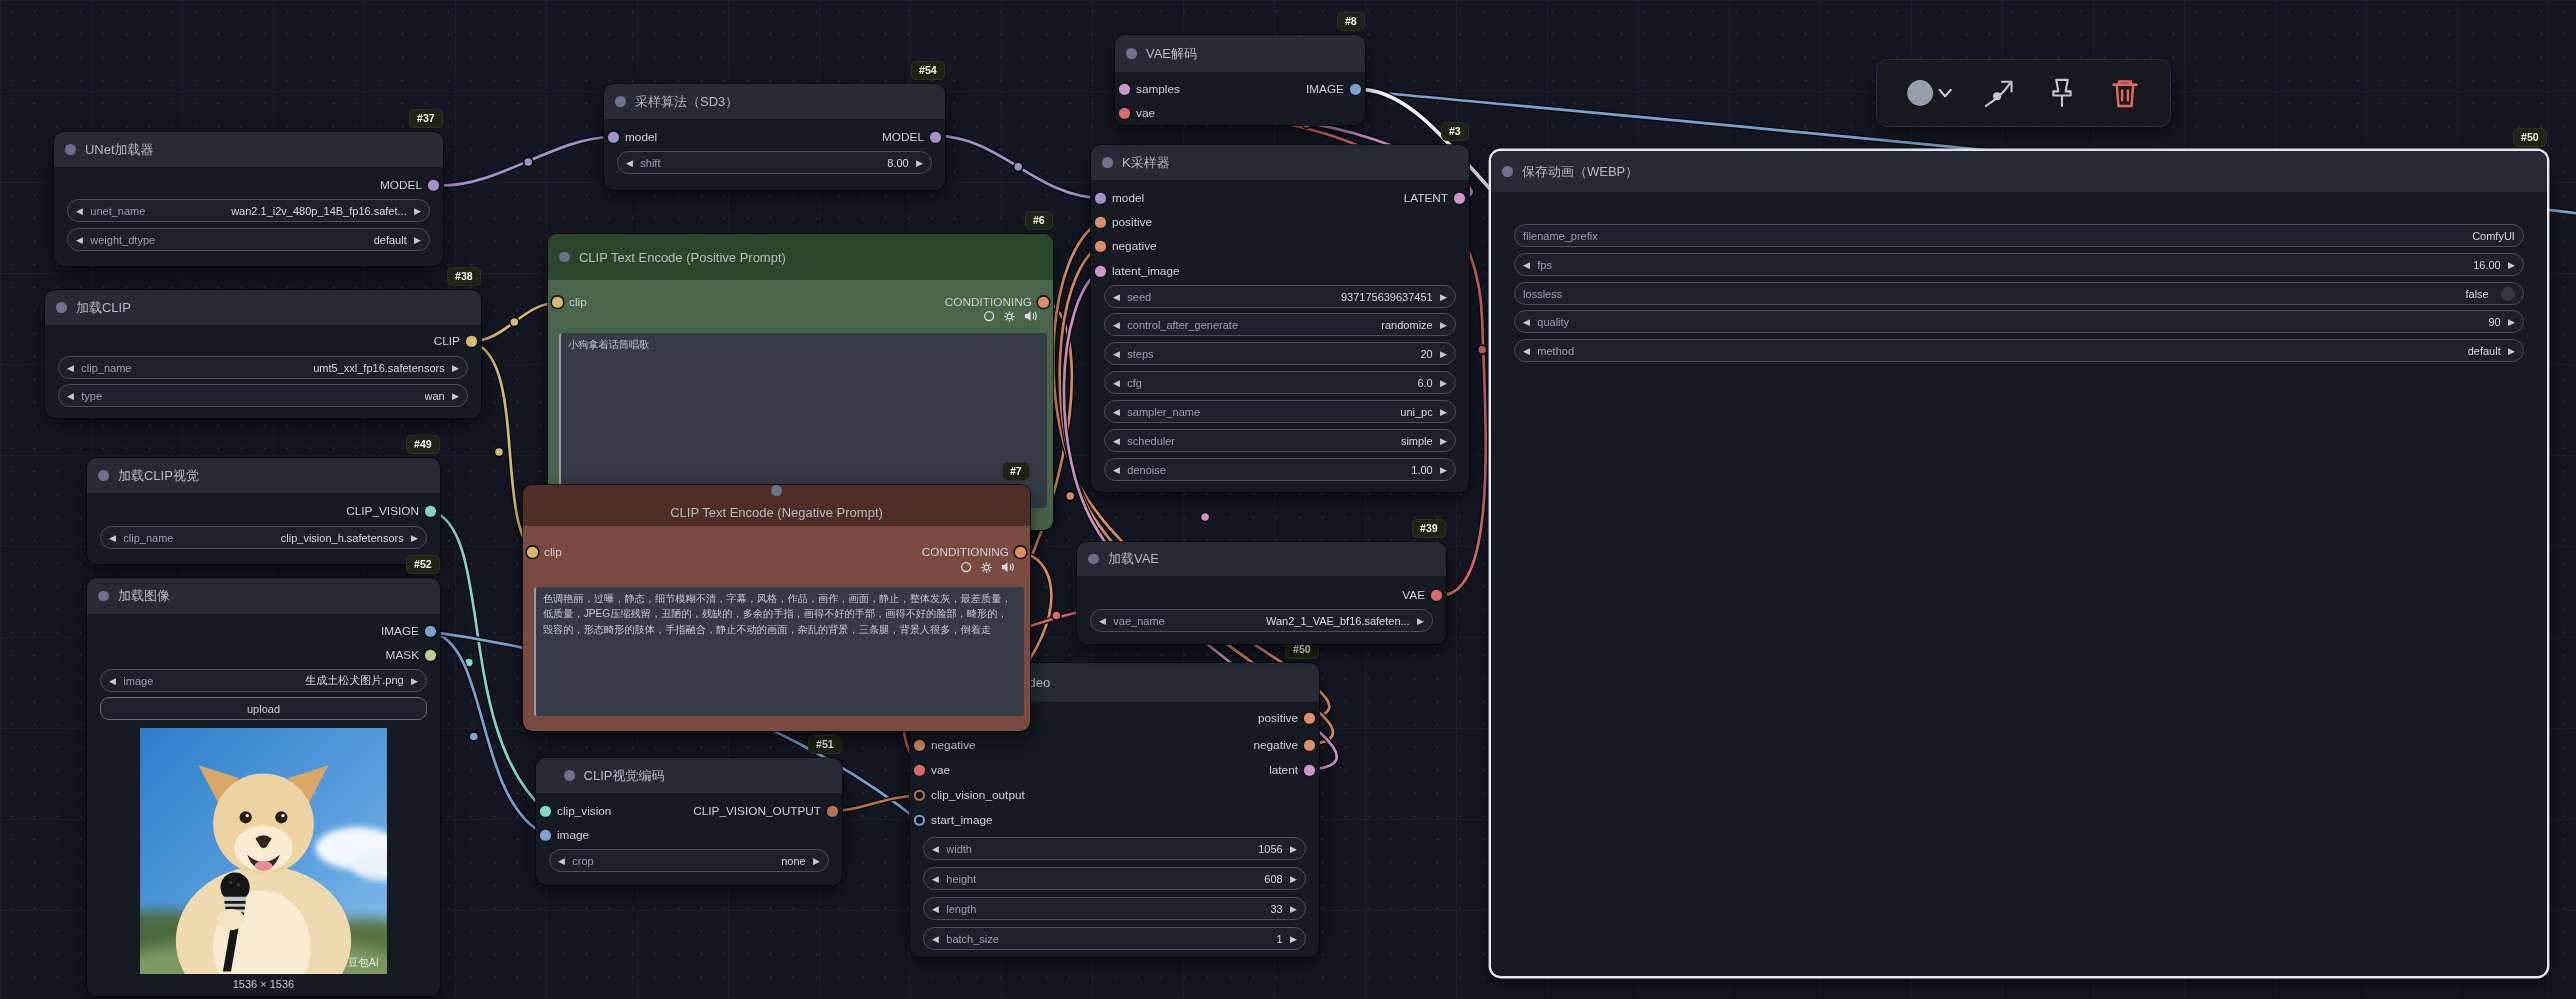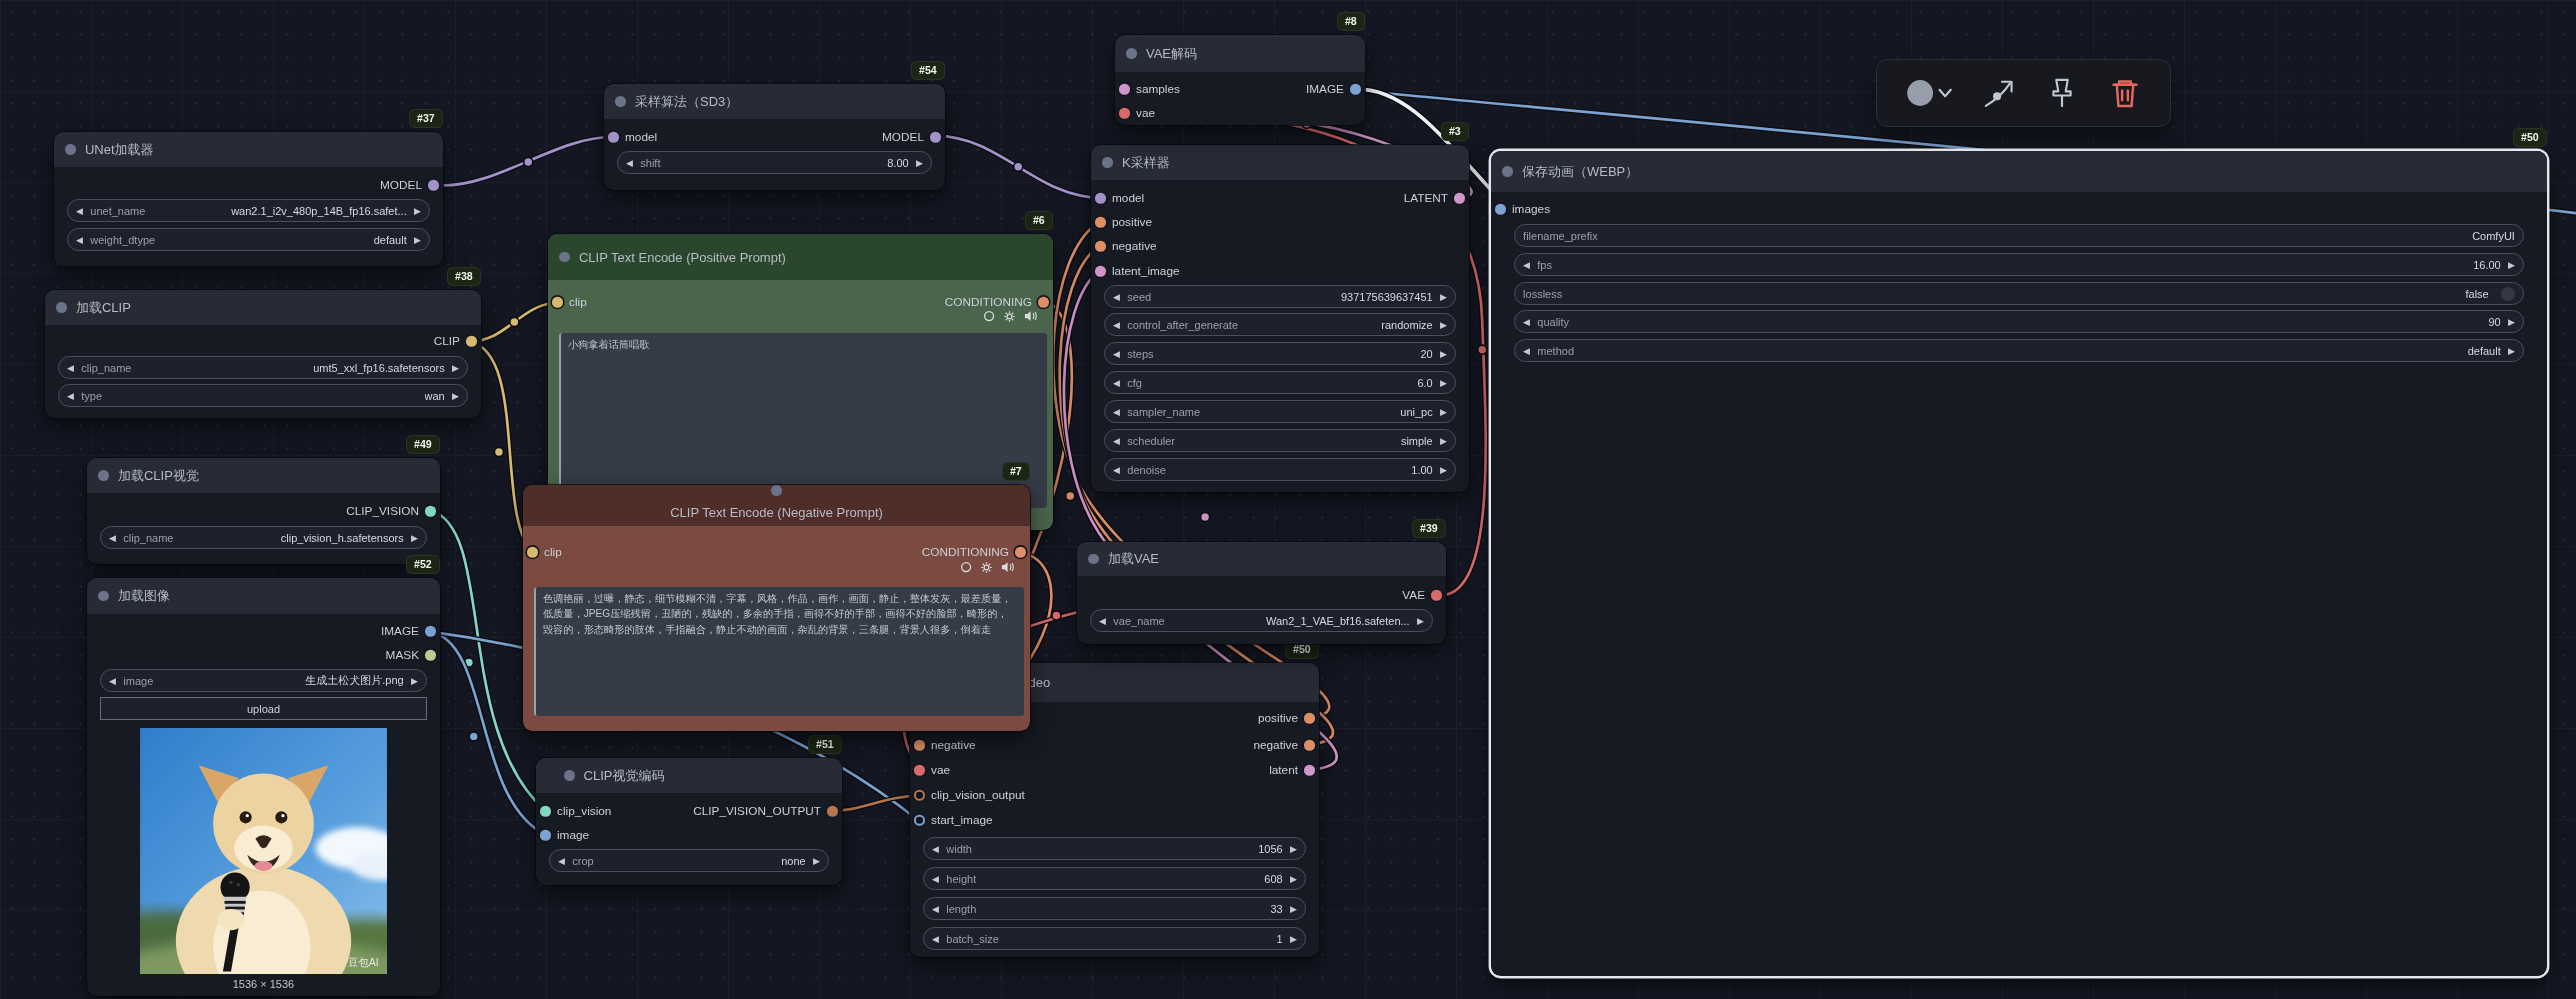--- a/index.html
+++ b/index.html
@@ -33,21 +33,21 @@
   .port.in{left:4.1px;} .port.out{right:4.1px;}
   .port.ring{background:#10131a !important;border:2.8px solid;}
   .slotlabel{position:absolute;top:50%;transform:translateY(-50%);font-size:11.8px;color:#ccd1da;white-space:nowrap;}
   .slotlabel.in{left:21px;text-align:right;} .slotlabel.out{right:21px;}
   .widget{position:absolute;height:23px;background:#1e212b;border:1.2px solid #4a4f5d;border-radius:12.2px;
           display:flex;align-items:center;padding:0 8.1px;box-sizing:border-box;font-size:11px;
           color:#99a0ad;gap:7.3px;overflow:hidden;}
   .widget .wlabel{white-space:nowrap;overflow:hidden;text-overflow:ellipsis;}
   .widget .wval{margin-left:auto;color:#d6dae1;white-space:nowrap;overflow:hidden;text-overflow:ellipsis;}
   .widget .arr{color:#c6cbd4;font-size:9px;flex:0 0 auto;}
-  .widget.btn{justify-content:center;border-radius:0;border-color:#676d7a;color:#cdd2da;}
+  .widget.btn{justify-content:center;border-radius:9px;border-color:#676d7a;color:#cdd2da;}
   .knob{width:14px;height:14px;border-radius:50%;background:#343841;margin-left:4.9px;flex:0 0 auto;}
   .tarea{position:absolute;background:#353b47;border-radius:3.3px;border-left:2.4px solid #99a0ac;
          color:#c3c9d4;font-size:10.2px;line-height:1.5;padding:4.1px 6.5px;box-sizing:border-box;
          overflow:hidden;white-space:pre-wrap;word-break:break-all;}
   .icorow{position:absolute;display:flex;gap:8.1px;align-items:center;}
   .preview{position:absolute;overflow:hidden;}
   .caption{position:absolute;left:0;right:0;text-align:center;font-size:11px;color:#c4c8d0;}
   .toolbar{position:absolute;background:#17191f;border:0.8px solid #2c2f38;border-radius:11.4px;
            display:flex;align-items:center;justify-content:space-evenly;z-index:10;
            box-shadow:0 8.1px 19.5px rgba(0,0,0,.5);}
@@ -508,24 +508,20 @@
         <span class="wval">none</span>
         <span class="arr">▶</span>
       </div>
     </div>
     <div class="node selected" style="left: 1491px; top: 151px; width: 1056px; height: 825px; z-index: 3;">
       <div class="badge">#50</div>
       <div class="nheader" style="height: 41px;">
         <span class="tdot"></span>
         <span class="ntitle">保存动画（WEBP）</span>
       </div>
-      <div class="slotrow" style="top: 46px;">
-        <span class="port in" style="background: rgb(122, 163, 210);"></span>
-        <span class="slotlabel in">images</span>
-      </div>
       <div class="widget" style="top: 73px; left: 23px; right: 23px;">
         <span class="wlabel">filename_prefix</span>
         <span class="wval">ComfyUI</span>
       </div>
       <div class="widget" style="top: 102px; left: 23px; right: 23px;">
         <span class="arr">◀</span>
         <span class="wlabel">fps</span>
         <span class="wval">16.00</span>
         <span class="arr">▶</span>
       </div>

